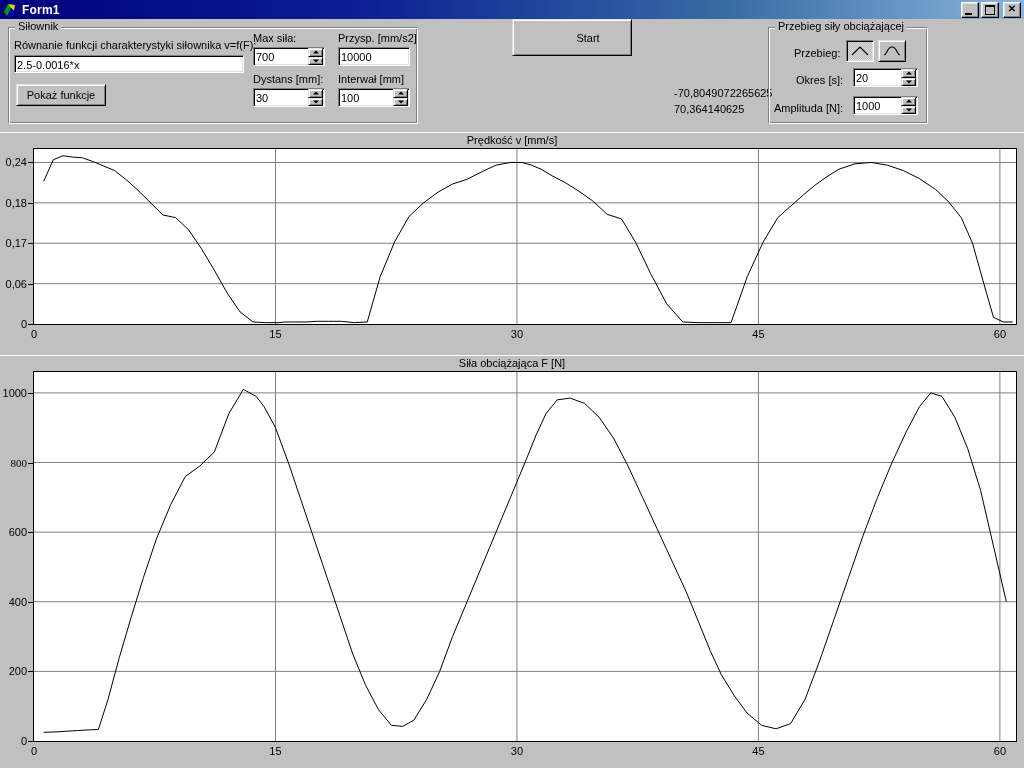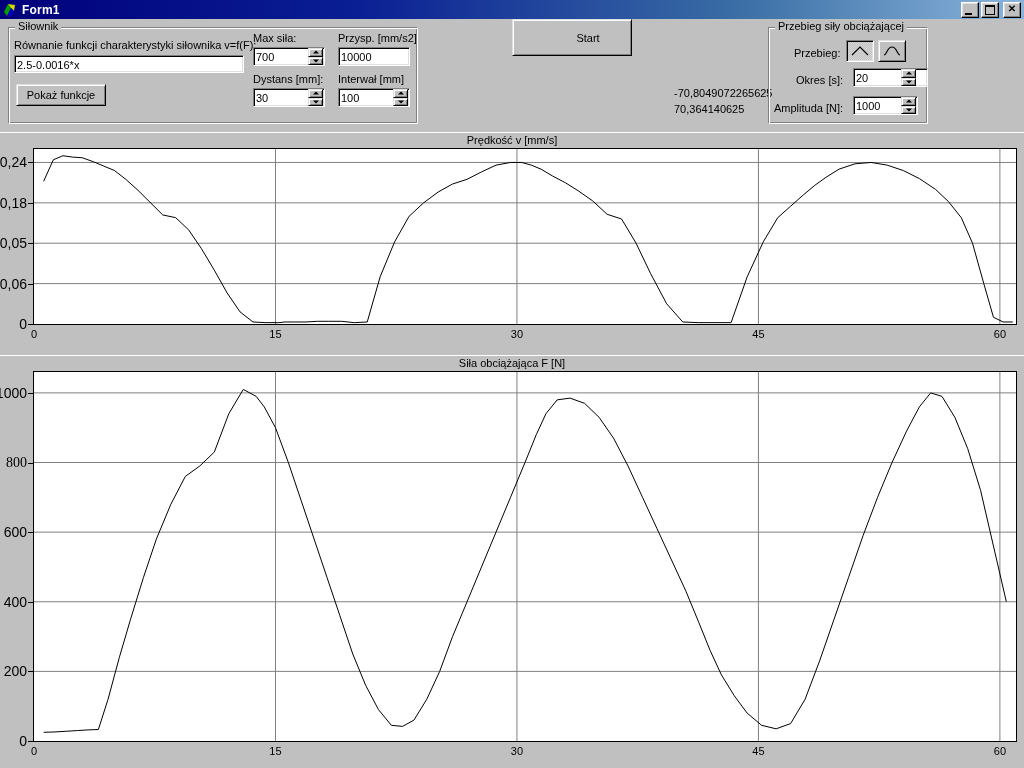--- a/index.html
+++ b/index.html
@@ -101,21 +101,21 @@
   .readout{position:absolute;font-size:11px;color:#000;white-space:nowrap;overflow:hidden;}
 
   
   .chart-wrap{position:absolute;left:0;background:#c0c0c0;overflow:hidden;}
   .chart-title{
     position:absolute;left:0;top:0;width:100%;text-align:center;
     font-size:11px;color:#000;
   }
   .chart-sep{position:absolute;left:0;width:100%;height:1px;background:#fff;}
   .plot{position:absolute;background:#fff;border:1px solid #000;box-sizing:border-box;}
-  .ytick{position:absolute;right:0;text-align:right;font-size:14px;color:#000;
+  .ytick{position:absolute;right:0;text-align:right;font-size:11px;color:#000;
          transform:translateY(-50%);white-space:nowrap;}
   .xtick{position:absolute;font-size:11px;color:#000;transform:translateX(-50%);white-space:nowrap;}
   .tickmark{position:absolute;height:1px;background:#000;}
   svg{display:block;}
 </style>
 </head>
 <body>
 
 <div class="app">
 
@@ -205,21 +205,21 @@
           <polyline points="2,11 10,3 18,11" fill="none" stroke="#000" stroke-width="1.2"></polyline>
         </svg>
       </div>
       <div class="wavebtn" style="left:110px;top:13px;">
         <svg width="20" height="14" viewBox="0 0 20 14">
           <path d="M2,11 C5,11 5,3 10,3 C15,3 15,11 18,11" fill="none" stroke="#000" stroke-width="1.2"></path>
         </svg>
       </div>
 
       <div class="lbl" style="left:28px;top:47px;">Okres [s]:</div>
-      <div class="textbox" style="left:85px;top:41px;width:75px;height:19px;">20</div>
+      <div class="textbox" style="left:85px;top:41px;width:65px;height:19px;">20</div>
       <div class="spin" style="left:133px;top:42px;height:17px;">
         <div>
             <i class="arrow-up"></i>
           </div>
         <div>
             <i class="arrow-dn"></i>
           </div>
       </div>
 
       <div class="lbl" style="left:6px;top:75px;">Amplituda [N]:</div>
@@ -249,21 +249,21 @@
           <line x1="724.4262295081968" y1="0" x2="724.4262295081968" y2="175" stroke="#808080" stroke-width="1"></line>
           <line x1="965.9016393442623" y1="0" x2="965.9016393442623" y2="175" stroke="#808080" stroke-width="1"></line>
           <polyline points="9.66,32.31 19.32,10.77 28.98,6.73 38.64,8.08 48.30,8.75 59.56,12.79 69.22,16.83 80.49,21.54 91.76,30.29 103.03,40.38 115.91,53.17 128.79,65.96 141.67,68.65 154.54,80.77 167.42,99.62 180.30,121.15 193.18,144.04 206.06,162.88 218.94,172.98 231.82,173.65 244.70,173.65 251.13,172.98 260.79,172.98 272.06,172.98 283.33,172.31 294.60,172.31 307.48,172.31 320.36,173.65 333.24,172.98 346.11,127.88 360.60,92.88 375.09,67.31 389.58,53.85 404.07,43.08 418.56,35.00 433.05,30.29 447.53,22.88 462.02,16.15 476.51,13.46 487.78,13.46 497.44,16.15 507.10,20.19 518.37,26.92 531.25,33.65 544.12,41.73 558.61,51.83 573.10,65.29 587.59,70.00 602.08,94.23 616.57,124.52 632.67,154.81 648.76,172.98 664.86,173.65 680.96,173.65 697.06,173.65 713.16,127.88 729.26,92.88 743.74,68.65 756.62,57.21 769.50,45.77 780.77,36.35 792.04,28.27 804.92,20.19 821.02,14.81 837.11,13.46 853.21,16.15 869.31,21.54 885.41,29.62 901.51,40.38 914.39,52.50 927.27,68.65 938.53,94.23 949.80,134.62 959.46,168.27 969.12,172.98 978.78,172.98" fill="none" stroke="#000000" stroke-width="1"></polyline>
         </svg>
     </div>
     <div id="velocity-axes">
         <div class="ytick" style="top:192px;right:997px;">0</div>
         <div class="tickmark" style="top:192px;left:28px;width:5px;"></div>
         <div class="ytick" style="top:151.6153846153846px;right:997px;">0,06</div>
         <div class="tickmark" style="top:151.6153846153846px;left:28px;width:5px;"></div>
-        <div class="ytick" style="top:111.23076923076924px;right:997px;">0,05</div>
+        <div class="ytick" style="top:111.23076923076924px;right:997px;">0,17</div>
         <div class="tickmark" style="top:111.23076923076924px;left:28px;width:5px;"></div>
         <div class="ytick" style="top:70.84615384615385px;right:997px;">0,18</div>
         <div class="tickmark" style="top:70.84615384615385px;left:28px;width:5px;"></div>
         <div class="ytick" style="top:30.46153846153848px;right:997px;">0,24</div>
         <div class="tickmark" style="top:30.46153846153848px;left:28px;width:5px;"></div>
         <div class="xtick" style="left:34px;top:196px;">0</div>
         <div class="xtick" style="left:275.4754098360656px;top:196px;">15</div>
         <div class="xtick" style="left:516.9508196721312px;top:196px;">30</div>
         <div class="xtick" style="left:758.4262295081968px;top:196px;">45</div>
         <div class="xtick" style="left:999.9016393442623px;top:196px;">60</div>

